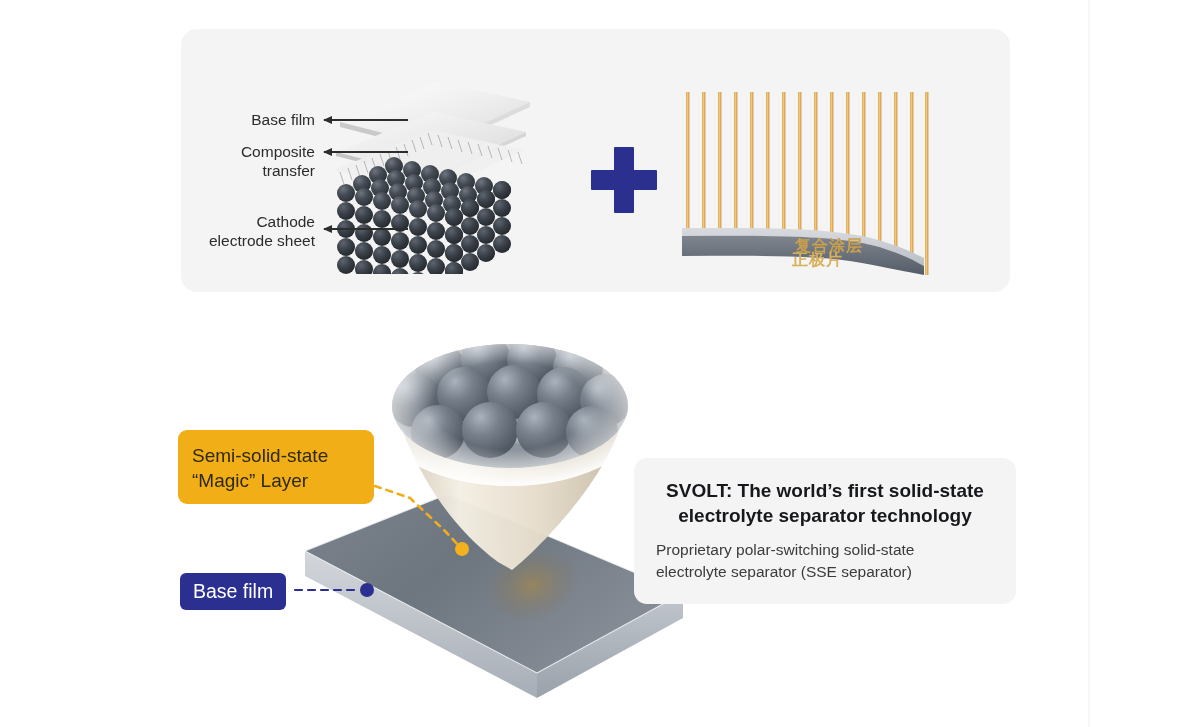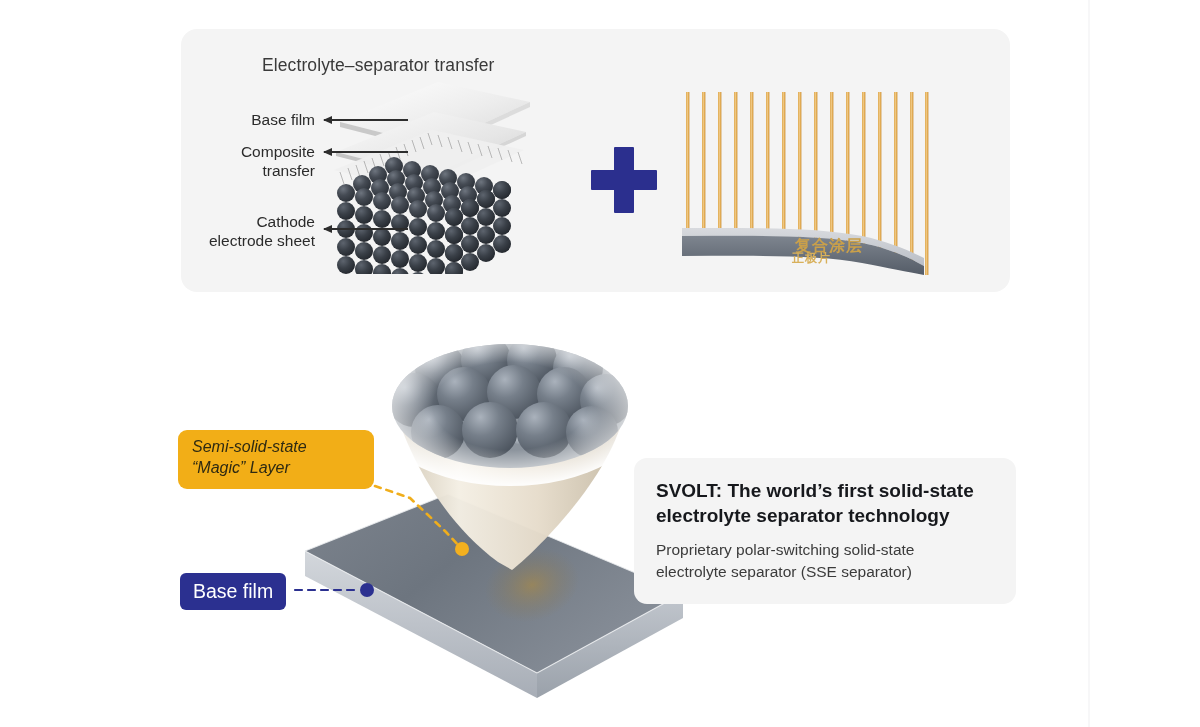--- a/index.html
+++ b/index.html
@@ -111,41 +111,40 @@
   .cn-cap {
     position: absolute;
     font-family: "DejaVu Sans", "Liberation Sans", sans-serif;
     font-weight: bold;
     font-size: 16px;
     color: #caa04a;
     letter-spacing: 1px;
     white-space: nowrap;
   }
   .cn-coating { left: 795px; top: 236px; }
-  .cn-cathode { left: 792px; top: 250px; color: #d8b05a; font-size: 12px; }
+  .cn-cathode { left: 792px; top: 250px; color: #d8b05a; font-size: 16px; }
 
   
   .badge {
     position: absolute;
     box-sizing: border-box;
     border-radius: 7px;
     white-space: pre;
   }
 
   .badge-magic {
     left: 178px;
     top: 430px;
     width: 196px;
-    padding: 6px 14px 11px 14px;
+    padding: 13px 14px 11px 14px;
     background: #f2ae17;
     color: #2e2a12;
-    font-size: 16px;
+    font-size: 19px;
     line-height: 1.32;
     border-radius: 9px;
-    font-style: italic;
   }
 
   .badge-basefilm {
     left: 180px;
     top: 573px;
     padding: 7px 13px 8px 13px;
     background: #2b3090;
     color: #ffffff;
     font-size: 19.5px;
     line-height: 1.15;
@@ -164,21 +163,21 @@
     box-sizing: border-box;
     padding: 20px 22px 22px 22px;
     background: #f4f4f4;
     border-radius: 13px;
   }
   .info-title {
     font-size: 19px;
     font-weight: bold;
     color: #16181c;
     line-height: 1.32;
-    text-align: left;
+    text-align: center;
     white-space: pre-line;
     margin: 0 0 11px 0;
   }
   .info-sub {
     font-size: 15.5px;
     color: #3b3b3b;
     line-height: 1.38;
     text-align: left;
     white-space: pre-line;
     margin: 0;
@@ -186,21 +185,20 @@
 </style>
 </head>
 <body>
 
 <div id="stage">
 
   <div class="edge-rule"></div>
 
   <div class="top-card"></div>
 
-  <div class="panel-title left">Electrolyte–separator transfer</div>
 
 
   <svg class="stack-svg" width="250" height="200" viewBox="0 0 250 200">
     <defs>
       <linearGradient id="sheetTop" x1="0" y1="0" x2="1" y2="1">
         <stop offset="0%" stop-color="#ffffff"></stop>
         <stop offset="55%" stop-color="#ededed"></stop>
         <stop offset="100%" stop-color="#d9d9d9"></stop>
       </linearGradient>
       <linearGradient id="sheetTop2" x1="0" y1="0" x2="1" y2="1">

